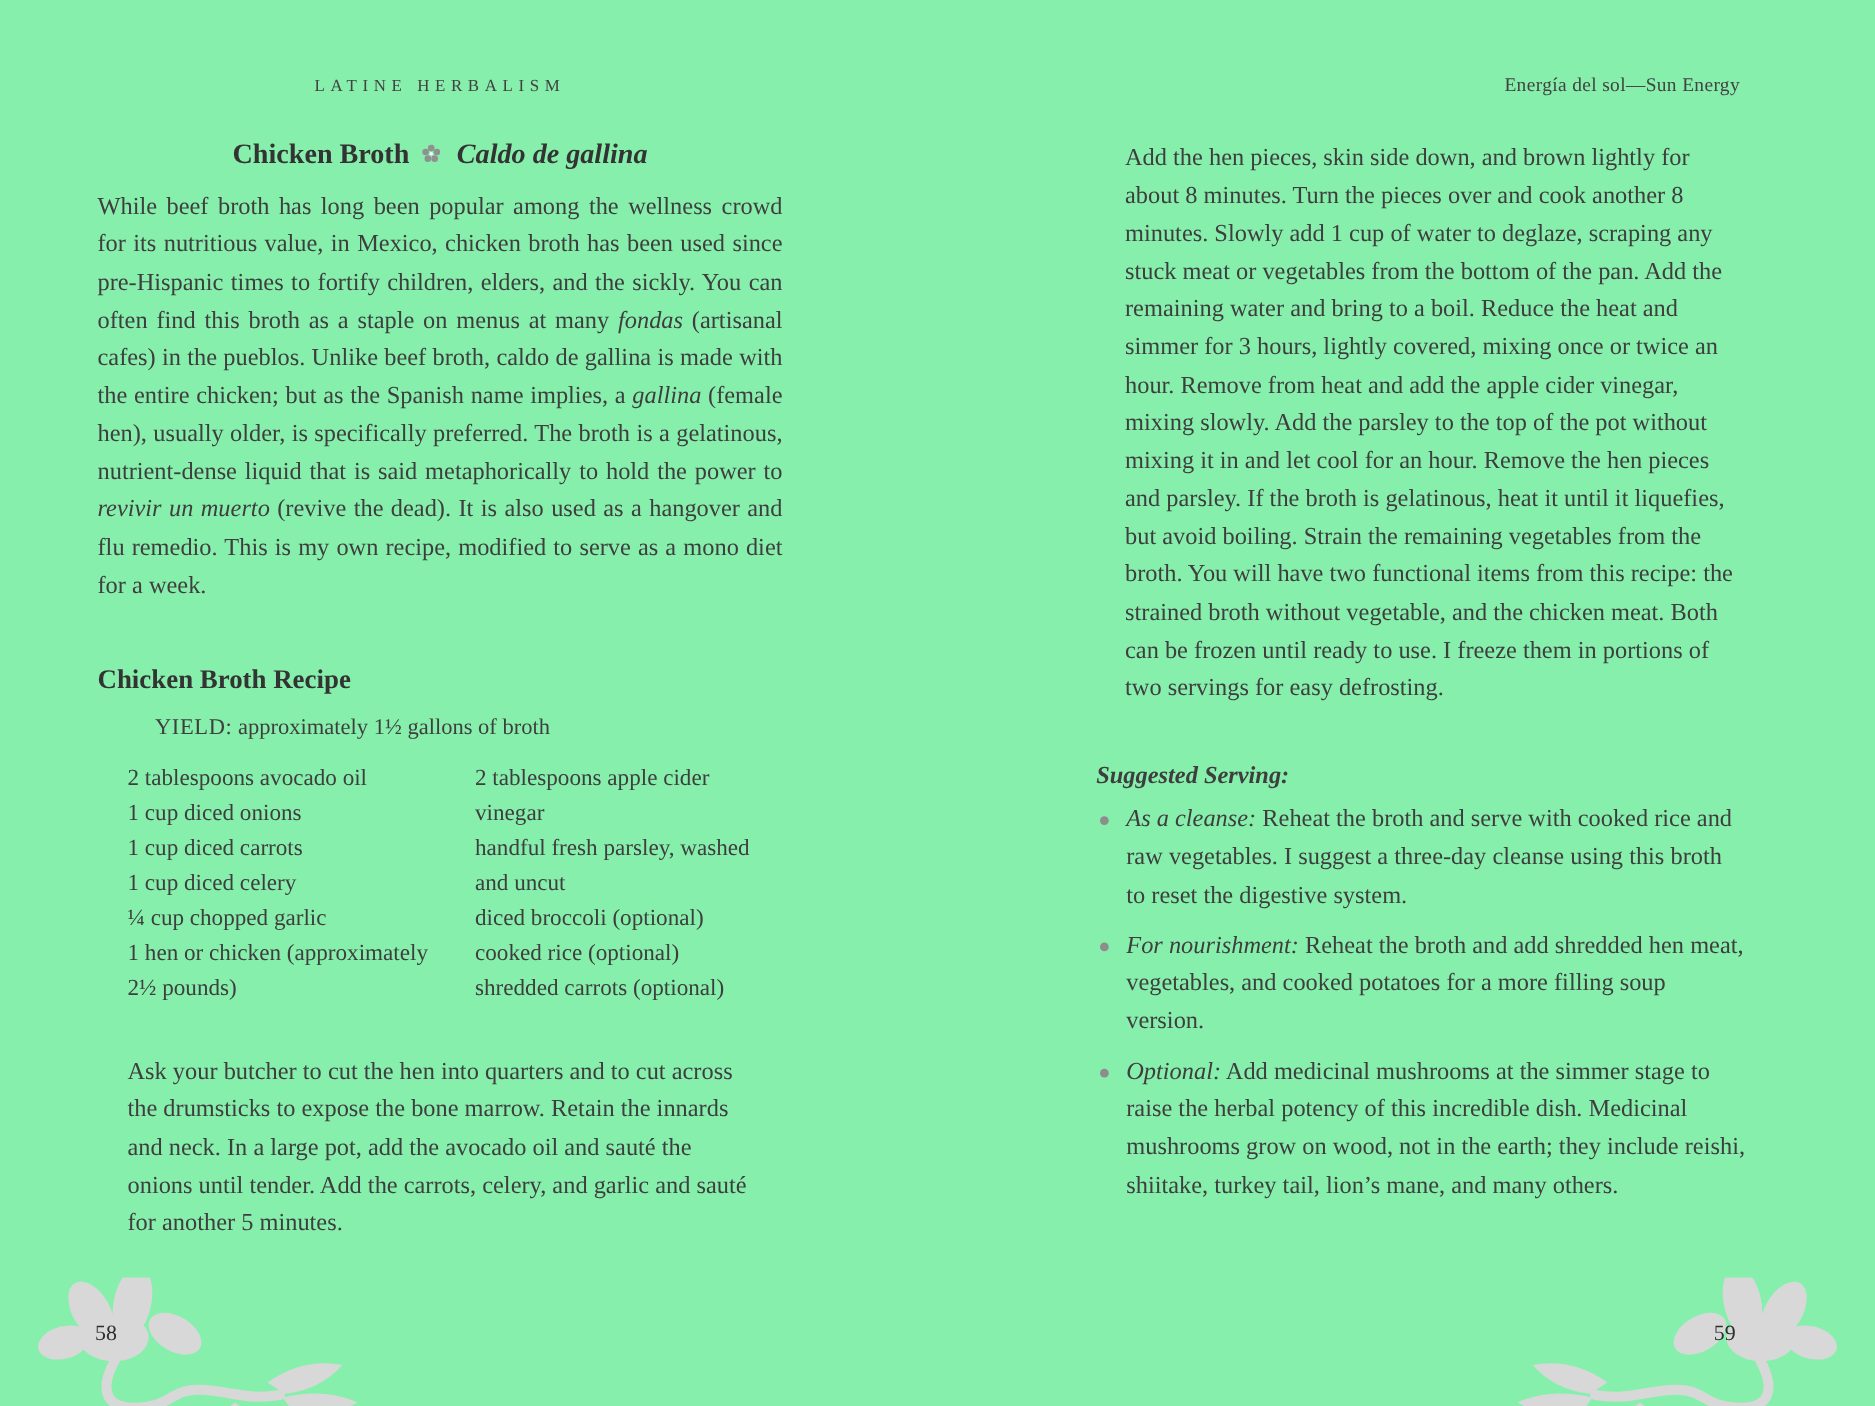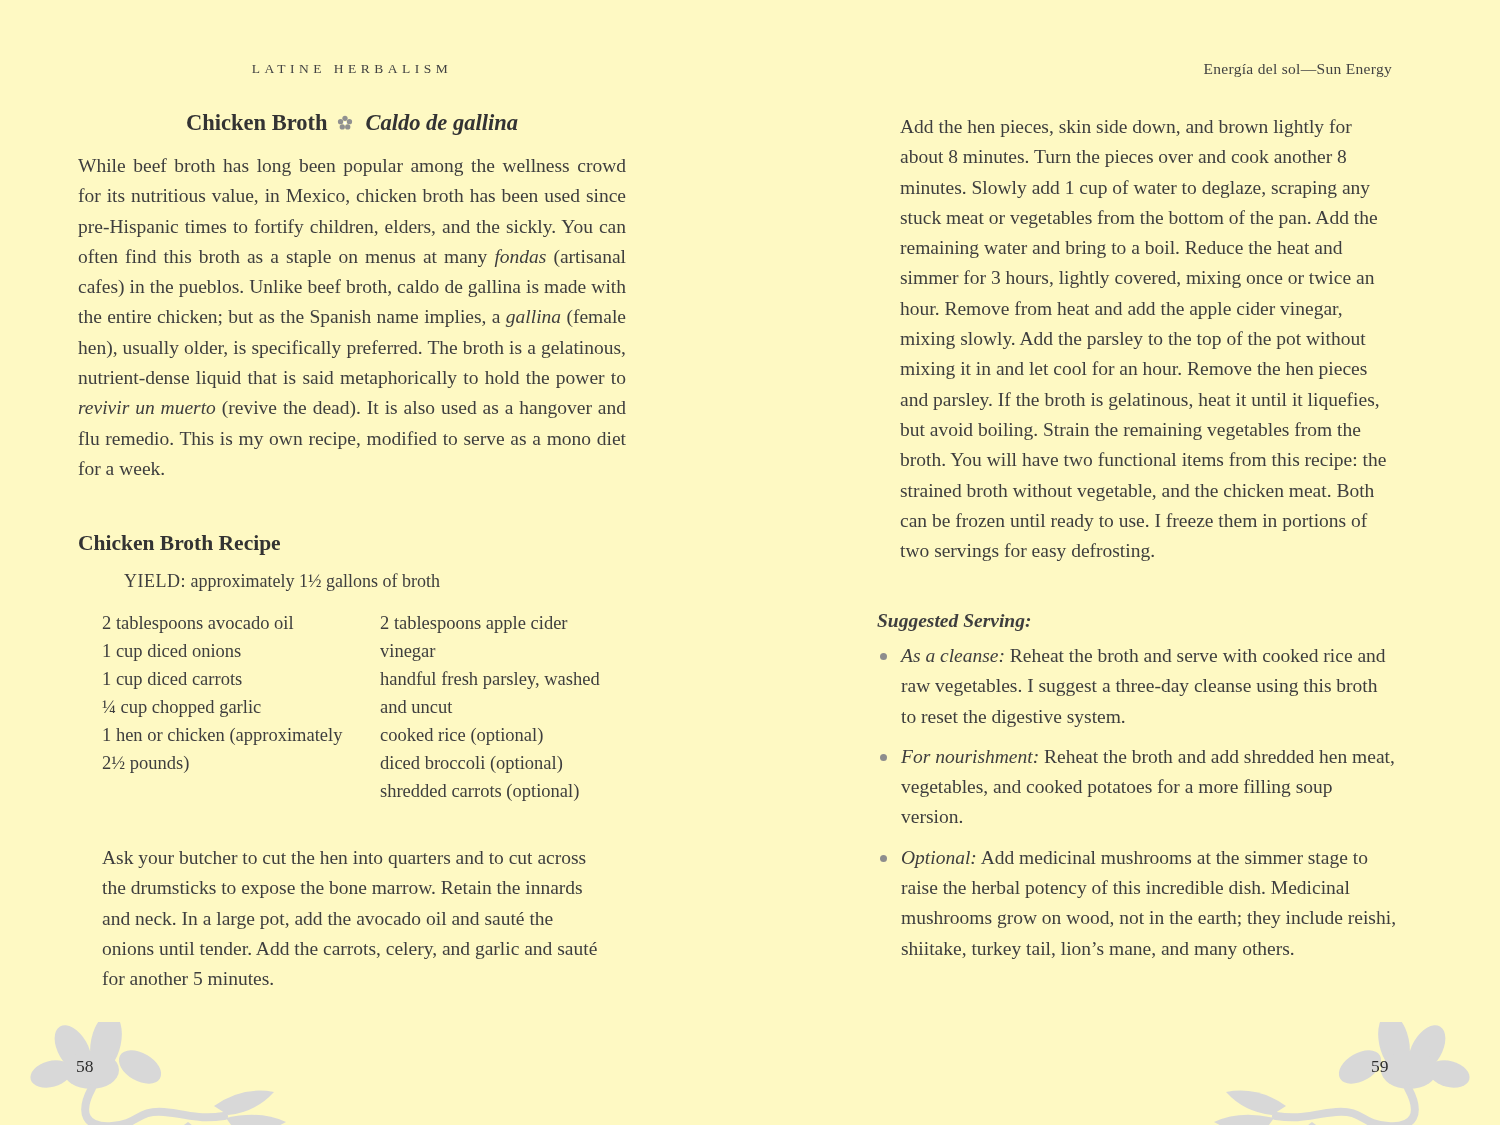--- a/index.html
+++ b/index.html
@@ -1,18 +1,18 @@
 <!DOCTYPE html>
 <html><head>
 <meta charset="utf-8">
 <style>
   * { margin: 0; padding: 0; box-sizing: border-box; }
   html, body { width: 1500px; height: 1125px; background: #ffffff; }
   body { font-family: "Liberation Serif", "DejaVu Serif", serif; color: #3e3e3e; }
-  .spread { position: relative; width: 1500px; height: 1125px; overflow: hidden; background: #fef9c3; }
+  .spread { position: relative; width: 1500px; height: 1125px; overflow: hidden; background: #86efac; }
 
   
   .running-head { position: absolute; text-align: center; font-size: 14px; color: #424242; }
   .running-head.caps { letter-spacing: 4.5px; font-size: 13.5px; }
   .running-head.mixed { font-size: 15.5px; letter-spacing: 0.3px; text-align: right; }
   .body-text { font-size: 19.5px; line-height: 30.3px; color: #3e3e3e; }
   .justified { text-align: justify; }
   em { font-style: italic; }
 
   
@@ -75,28 +75,29 @@
 
     <h2 class="recipe-subheading">Chicken Broth Recipe</h2>
 
     <p class="yield-line"><span class="yield-label">YIELD:</span> <span>approximately 1½ gallons of broth</span></p>
 
     <div class="ingredients">
       <ul class="ing-col-1">
         <li>2 tablespoons avocado oil</li>
         <li>1 cup diced onions</li>
         <li>1 cup diced carrots</li>
+        <li>1 cup diced celery</li>
         <li>¼ cup chopped garlic</li>
         <li>1 hen or chicken (approximately 2½ pounds)</li>
       </ul>
       <ul class="ing-col-2">
         <li>2 tablespoons apple cider vinegar</li>
         <li>handful fresh parsley, washed and uncut</li>
+        <li>diced broccoli (optional)</li>
         <li>cooked rice (optional)</li>
-        <li>diced broccoli (optional)</li>
         <li>shredded carrots (optional)</li>
       </ul>
     </div>
 
     <p class="instructions body-text">Ask your butcher to cut the hen into quarters and to cut across the drumsticks to expose the bone marrow. Retain the innards and neck. In a large pot, add the avocado oil and sauté the onions until tender. Add the carrots, celery, and garlic and sauté for another 5 minutes.</p>
 
     <div class="ornament ornament-left">
       <svg width="310" height="118" viewBox="0 0 310 118">
         <g fill="#d8d8d8">
           <ellipse cx="55" cy="27" rx="15" ry="26" transform="rotate(-30 55 27)"></ellipse>

